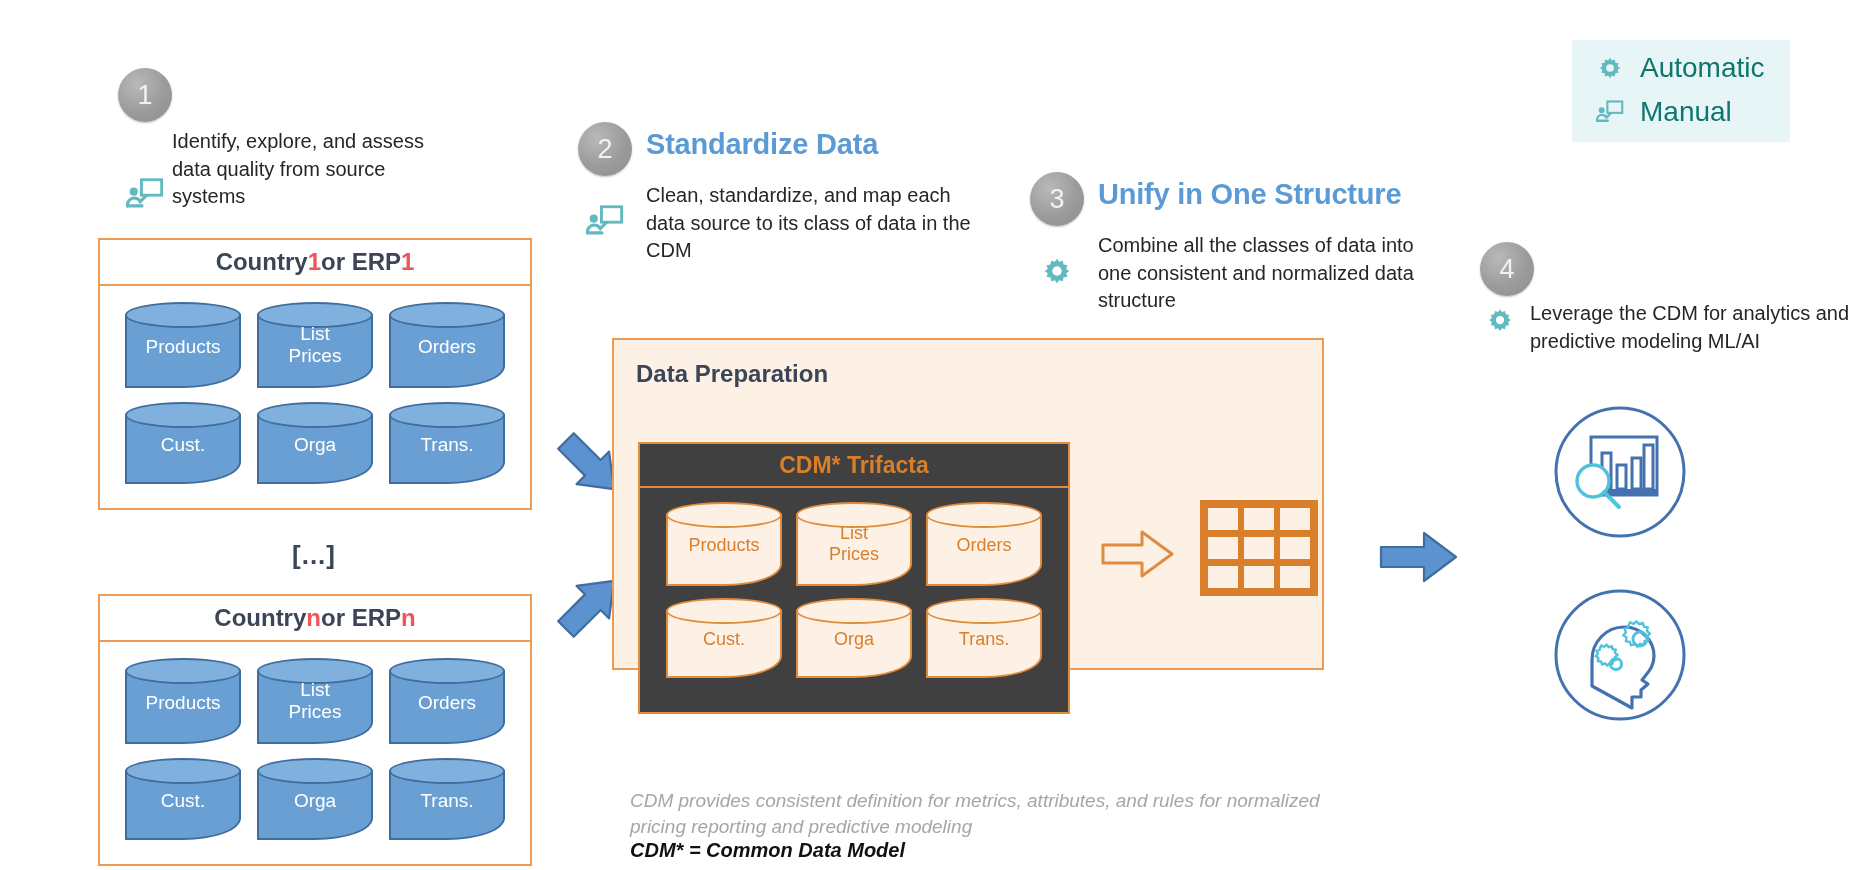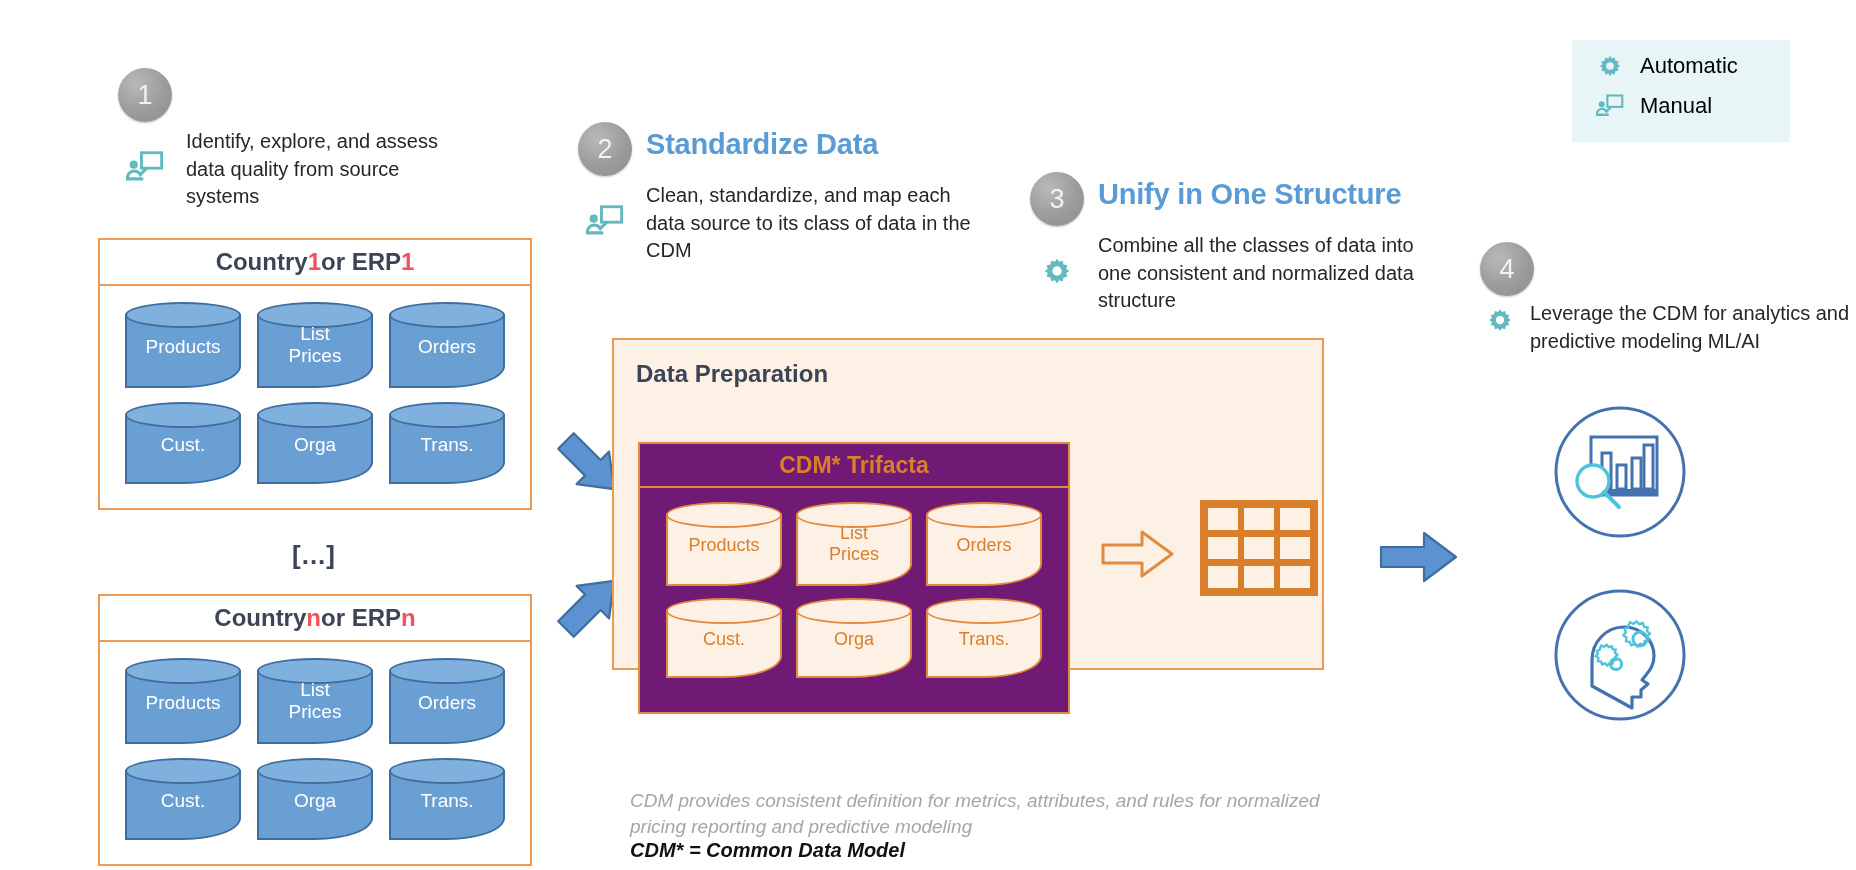--- a/index.html
+++ b/index.html
@@ -23,21 +23,21 @@
   .step-desc{
     font-size:20px;line-height:1.38;color:#262626;
   }
 
   
   .tealico{display:block;}
 
   
   #legend{background:#e8f5f7;}
   .legend-row{display:flex;align-items:center;gap:16px;}
-  .legend-label{color:#000000;font-size:22px;}
+  .legend-label{color:#0f766e;font-size:28px;}
 
   
   .src-box{border:2px solid #ed9a53;background:#ffffff;box-sizing:border-box;}
   .src-head{
     border-bottom:2px solid #ed9a53;height:44px;
     display:flex;align-items:center;justify-content:center;
     font-size:24px;font-weight:bold;color:#3b4557;
   }
   .src-head .hl{color:#f0545a;}
   .cyl-grid{display:flex;flex-wrap:wrap;justify-content:center;}
@@ -60,21 +60,21 @@
   }
 
   
   .ocyl .body{background:#fdf1e6;border-color:#e08b3e;}
   .ocyl .top{background:#fdf1e6;border-color:#e08b3e;}
   .ocyl .lbl{color:#d97f2c;font-size:18px;}
 
   
   #prep-panel{background:#fdf1e6;border:2px solid #ed9a53;box-sizing:border-box;}
   #prep-title{font-size:24px;font-weight:bold;color:#3b4557;}
-  #cdm-box{border:2px solid #e08b3e;box-sizing:border-box;background:#701a75;}
+  #cdm-box{border:2px solid #e08b3e;box-sizing:border-box;background:#404040;}
   #cdm-head{
     height:42px;border-bottom:2px solid #e08b3e;
     display:flex;align-items:center;justify-content:center;
     font-size:23px;font-weight:bold;color:#d97f2c;
   }
 
   
   #fn-title{font-size:20px;font-weight:bold;font-style:italic;color:#111;}
   #fn-body{font-size:19px;font-style:italic;color:#a6a6a6;line-height:1.35;}
 
@@ -103,21 +103,21 @@
       </svg>
     </span>
     <span class="legend-label">Manual</span>
   </div>
 </div>
 
 <div class="abs" style="left:118px;top:68px;width:400px;">
   <div style="display:flex;align-items:flex-start;gap:14px;">
     <div class="step-num">1</div>
   </div>
-  <div style="display:flex;align-items:flex-start;gap:14px;margin-top:6px;">
+  <div style="display:flex;align-items:flex-end;margin-top:6px;">
     <div style="width:54px;display:flex;justify-content:center;padding-top:22px;">
       <svg class="tealico" width="38" height="34" viewBox="0 0 32 28">
         <rect x="13" y="2" width="17" height="13" fill="none" stroke="#62b9c0" stroke-width="2.4"></rect>
         <circle cx="6.5" cy="12" r="3.4" fill="#62b9c0"></circle>
         <path d="M1 24c0-4 2.6-6.6 5.8-6.6 2.4 0 4.2 1.2 5.2 3l5-5" fill="none" stroke="#62b9c0" stroke-width="2.6" stroke-linecap="round"></path>
         <path d="M1 24h12.5" stroke="#62b9c0" stroke-width="2.6" stroke-linecap="round"></path>
       </svg>
     </div>
     <div class="step-desc" style="width:280px;">Identify, explore, and assess data quality from source systems</div>
   </div>

